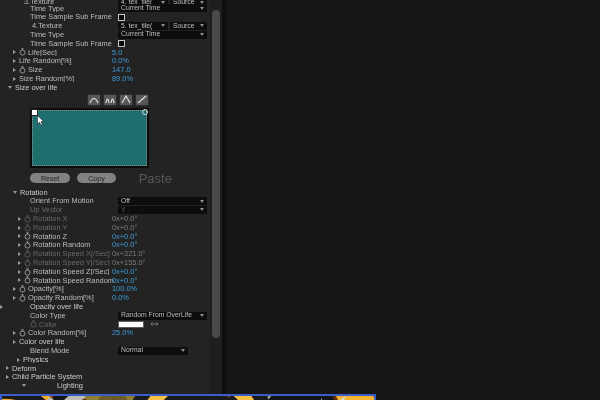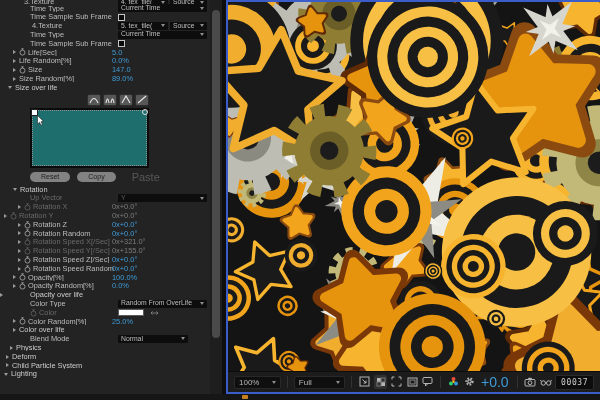--- a/index.html
+++ b/index.html
@@ -1,17 +1,17 @@
 <!DOCTYPE html>
 <html><head>
 <meta charset="utf-8">
 <style>
   html,body{margin:0;padding:0;background:#101010;}
   .app{width:600px;height:400px;position:relative;overflow:hidden;background:#161616;
-       font-family:"Liberation Sans",sans-serif;display:flex;flex-wrap:wrap;align-content:flex-start;flex-direction:column;}
+       font-family:"Liberation Sans",sans-serif;display:flex;flex-wrap:wrap;align-content:flex-start;}
   
   .left-panel{width:210px;height:394px;background:#232323;overflow:hidden;}
   .prow{height:8.8px;display:flex;align-items:center;position:relative;font-size:7.4px;
         line-height:1;color:#bdbdbd;box-sizing:border-box;white-space:nowrap;}
   .prow.partial{height:4px;overflow:hidden;}
   .prow .lbl{overflow:hidden;}
   .prow.section .lbl{color:#cccccc;}
   .prow.dim .lbl{color:#6a6a6a;}
   .arr{width:0;height:0;border-left:3.5px solid #9a9a9a;border-top:2.5px solid transparent;
        border-bottom:2.5px solid transparent;margin-right:3px;flex:none;}
@@ -41,21 +41,21 @@
          position:relative;
          background-image:radial-gradient(circle, rgba(0,25,25,.55) .6px, transparent .8px);
          background-size:29px 19px;background-position:12px 10px;}
   .handle-tl{position:absolute;left:-2px;top:-2px;width:5px;height:5px;background:#fff;border:1px solid #222;}
   .handle-tr{position:absolute;right:-2px;top:-2px;width:4px;height:4px;border-radius:50%;
              border:1px solid #ddd;background:transparent;}
   .gcursor{position:absolute;left:4px;top:4px;}
   .gbtns{display:flex;align-items:center;margin-top:3px;width:125px;gap:7px;}
   .pill{height:10px;padding:0 11px;border-radius:5px;background:#828282;color:#212121;
         font-size:7px;border:none;display:flex;align-items:center;font-family:inherit;}
-  .paste{color:#585858;font-size:11px;margin-left:9px;}
+  .paste{color:#585858;font-size:13px;margin-left:16px;}
   
   .scrollbar{width:12px;height:394px;background:#1e1e1e;box-sizing:border-box;padding:0 2px;}
   .thumb{width:8px;height:328px;margin-top:10px;background:#4a4a4a;border-radius:4px;}
   .gap{width:4px;height:394px;background:#0e0e0e;}
   
   .viewport-panel{width:376px;height:394px;box-sizing:border-box;border:2px solid #3a5dc9;
                   background:#1b1b1b;display:flex;flex-direction:column;}
   .viewport{flex:1;overflow:hidden;position:relative;background:#141414;}
   #pfield{display:block;width:100%;height:100%;}
   .toolbar{height:20px;background:#1c1c1c;display:flex;align-items:center;gap:3px;
@@ -201,40 +201,47 @@
           <div class="gbtns">
             <button class="pill">Reset</button>
             <button class="pill">Copy</button>
             <span class="paste">Paste</span>
           </div>
         </div>
         <div class="prow section" style="padding-left: 13px;">
           <span class="arr open"></span>
           <span class="lbl">Rotation</span>
         </div>
+        <div class="prow" style="padding-left: 30px;">
+          <span class="lbl">Orient From Motion</span>
+          <span class="dd">
+            <span>Off</span>
+            <span class="chev"></span>
+          </span>
+        </div>
         <div class="prow dim" style="padding-left: 30px;">
           <span class="lbl">Up Vector</span>
           <span class="dd">
             <span>Y</span>
             <span class="chev"></span>
           </span>
         </div>
         <div class="prow dim" style="padding-left: 18px;">
           <span class="arr"></span>
           <span class="swt">
             <svg width="7" height="8" viewBox="0 0 7 8">
               <circle cx="3.5" cy="4.6" r="2.5" fill="none" stroke="currentColor" stroke-width="0.9"></circle>
               <line x1="2.3" y1="0.8" x2="4.7" y2="0.8" stroke="currentColor" stroke-width="0.9"></line>
               <line x1="3.5" y1="0.8" x2="3.5" y2="2" stroke="currentColor" stroke-width="0.9"></line>
             </svg>
           </span>
           <span class="lbl">Rotation X</span>
           <span class="val">0x+0.0°</span>
         </div>
-        <div class="prow dim" style="padding-left: 4px;">
+        <div class="prow dim" style="padding-left: 18px;">
           <span class="arr"></span>
           <span class="swt">
             <svg width="7" height="8" viewBox="0 0 7 8">
               <circle cx="3.5" cy="4.6" r="2.5" fill="none" stroke="currentColor" stroke-width="0.9"></circle>
               <line x1="2.3" y1="0.8" x2="4.7" y2="0.8" stroke="currentColor" stroke-width="0.9"></line>
               <line x1="3.5" y1="0.8" x2="3.5" y2="2" stroke="currentColor" stroke-width="0.9"></line>
             </svg>
           </span>
           <span class="lbl">Rotation Y</span>
           <span class="val">0x+0.0°</span>
@@ -378,33 +385,33 @@
           <span class="arr"></span>
           <span class="lbl">Color over life</span>
         </div>
         <div class="prow" style="padding-left: 30px;">
           <span class="lbl">Blend Mode</span>
           <span class="dd" style="width: 70px;">
             <span>Normal</span>
             <span class="chev"></span>
           </span>
         </div>
-        <div class="prow section" style="padding-left: 10px;">
+        <div class="prow section" style="padding-left: 17px;">
           <span class="arr"></span>
           <span class="lbl">Physics</span>
         </div>
         <div class="prow section" style="padding-left: 6px;">
           <span class="arr"></span>
           <span class="lbl">Deform</span>
         </div>
         <div class="prow section" style="padding-left: 6px;">
           <span class="arr"></span>
           <span class="lbl">Child Particle System</span>
         </div>
-        <div class="prow section" style="padding-left: 4px;">
+        <div class="prow section" style="padding-left: 22px; gap: 28px;">
           <span class="arr open"></span>
           <span class="lbl">Lighting</span>
         </div>
       </div>
   </div>
 
   <div class="scrollbar">
     <div class="thumb"></div>
   </div>
   <div class="gap"></div>

